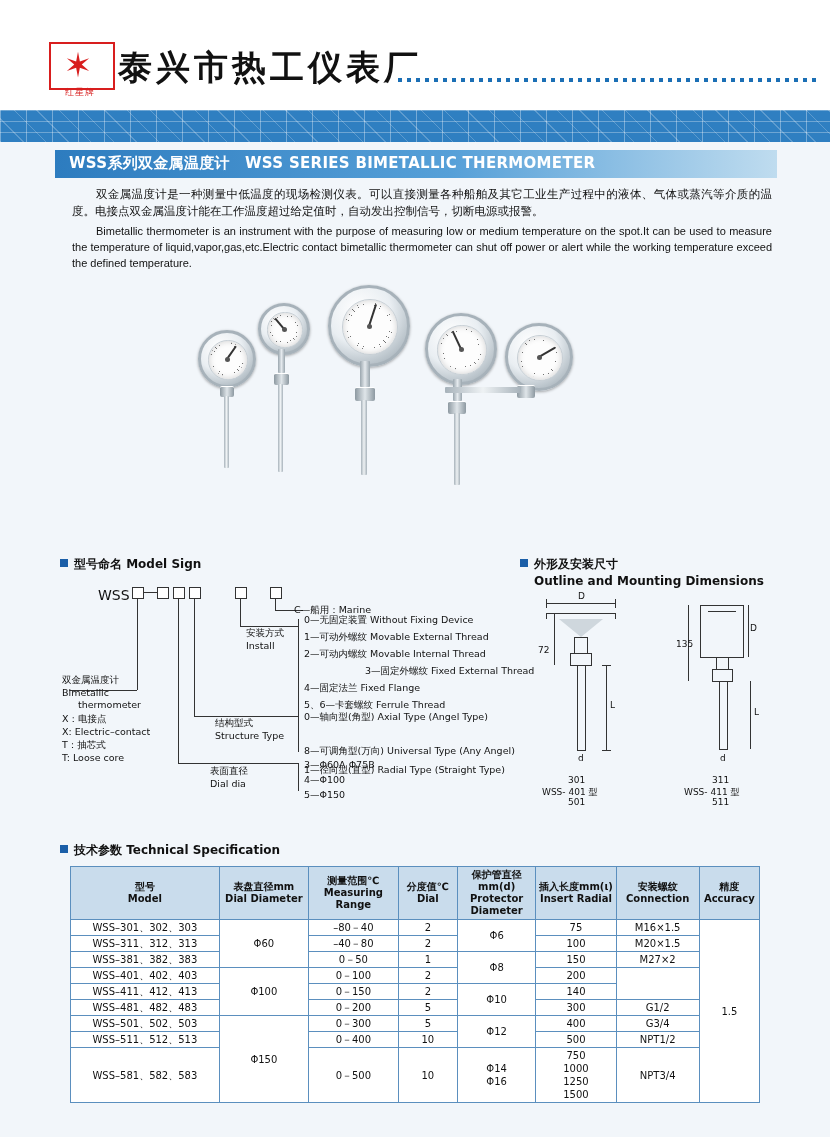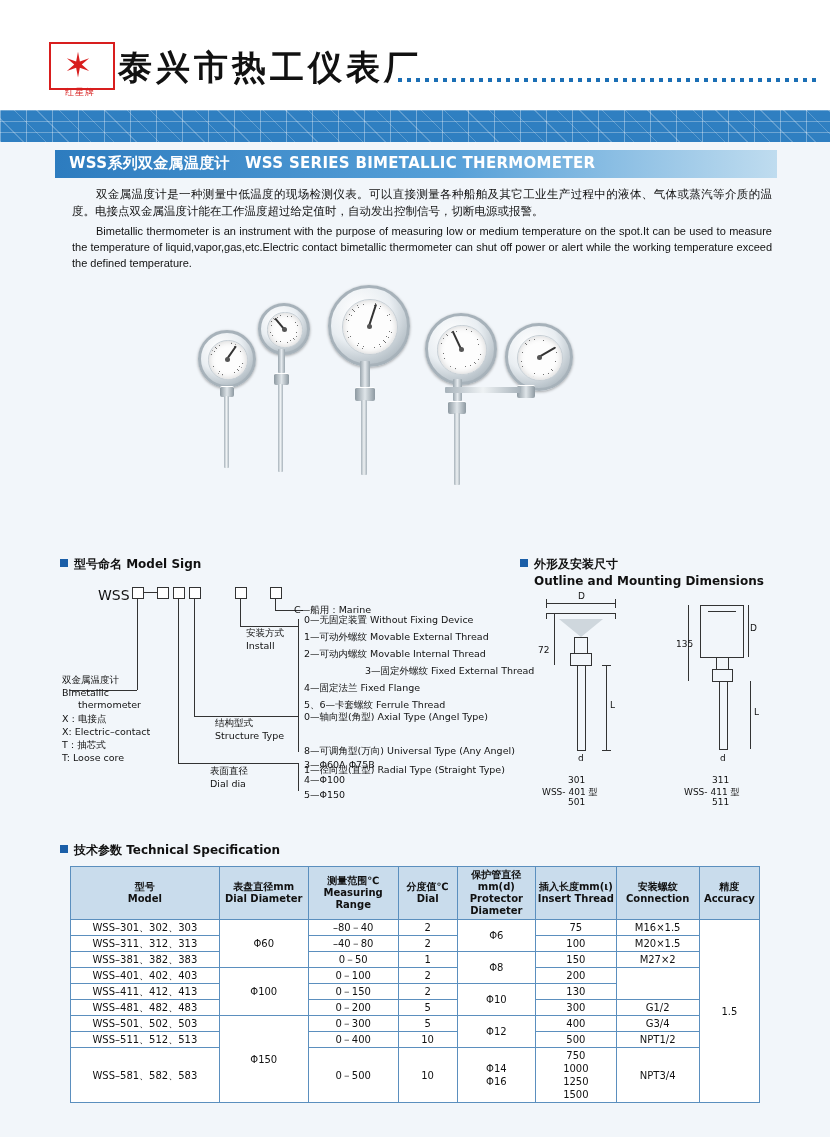--- a/index.html
+++ b/index.html
@@ -424,21 +424,21 @@
         <th style="width:60px">
           <div>分度值℃</div>
             <div>Dial</div>
         </th>
         <th style="width:78px">
           <div>保护管直径mm(d)</div>
             <div>Protector Diameter</div>
         </th>
         <th style="width:82px">
           <div>插入长度mm(ι)</div>
-            <div>Insert Thread</div>
+            <div>Insert Radial</div>
         </th>
         <th style="width:82px">
           <div>安装螺纹</div>
             <div>Connection</div>
         </th>
         <th style="width:58px">
           <div>精度</div>
             <div>Accuracy</div>
         </th>
       </tr>
@@ -480,21 +480,21 @@
         <td>2</td>
         <td>200</td>
         <td rowspan="2"></td>
       </tr>
 
       <tr>
         <td class="model-col">WSS–411、412、413</td>
         <td>0－150</td>
         <td>2</td>
         <td rowspan="2">Φ10</td>
-        <td>130</td>
+        <td>140</td>
       </tr>
 
       <tr>
         <td class="model-col">WSS–481、482、483</td>
         <td>0－200</td>
         <td>5</td>
         <td>300</td>
         <td><span>G1/2</span></td>
       </tr>
 

